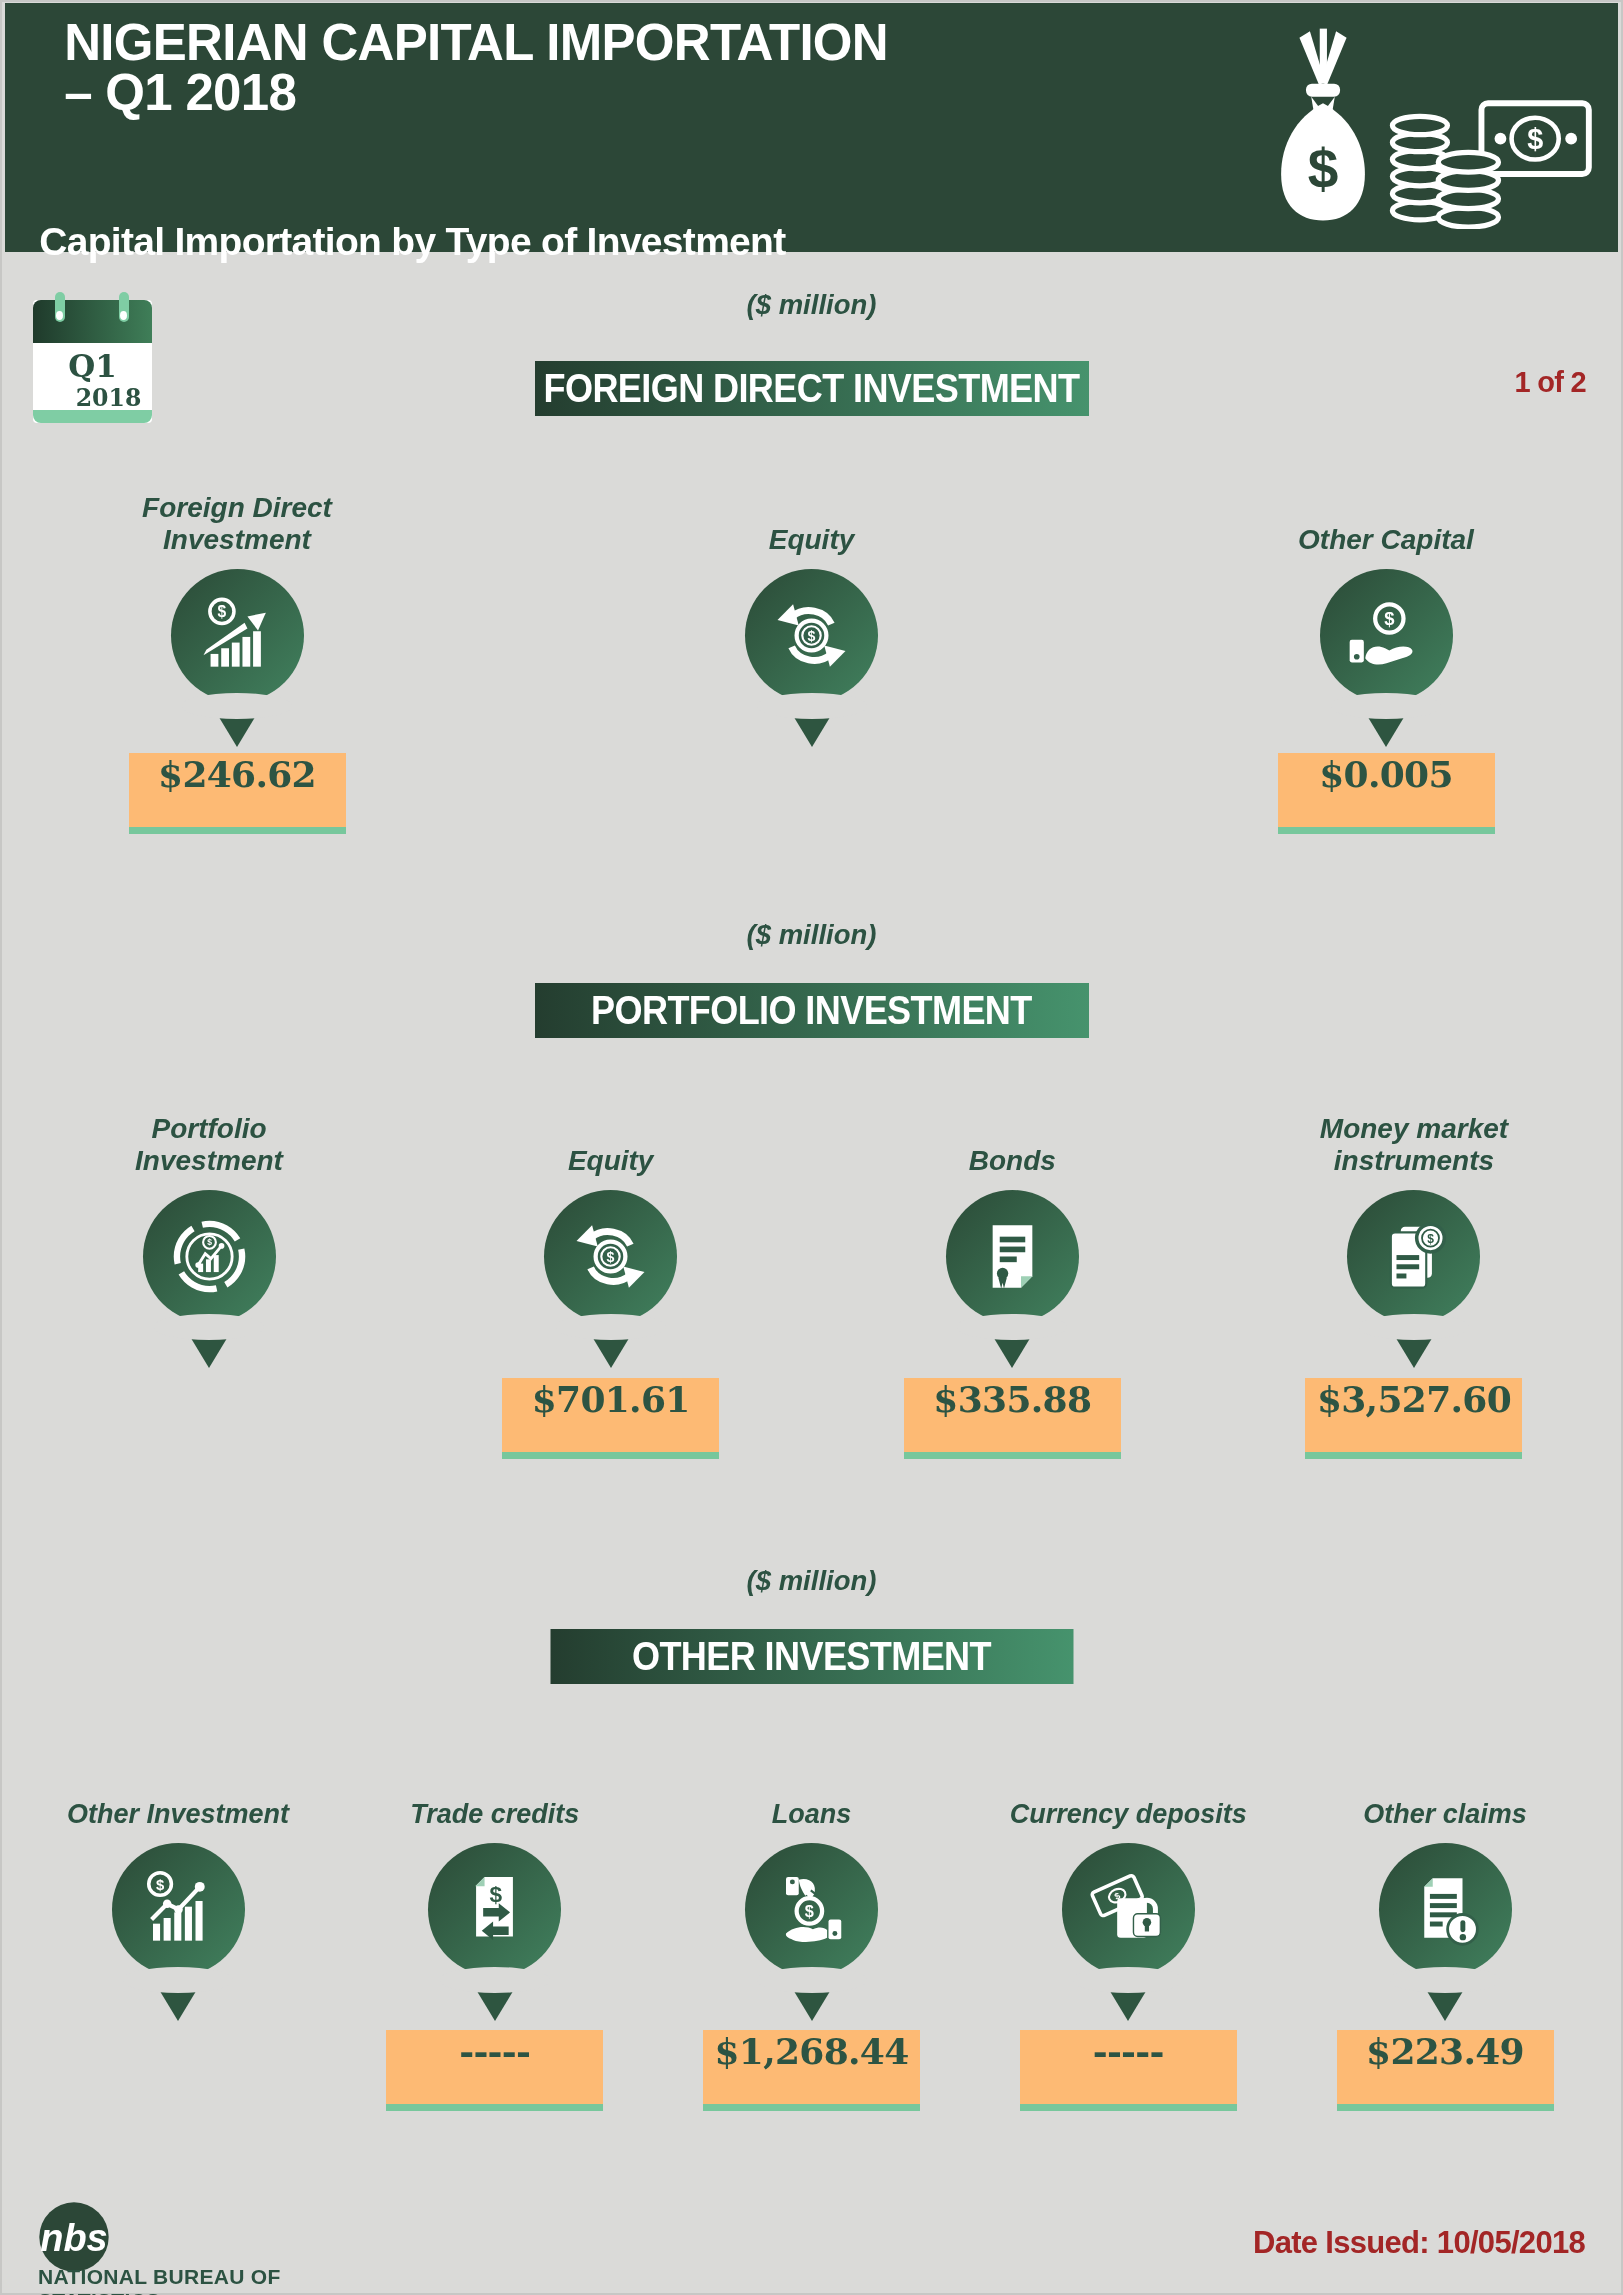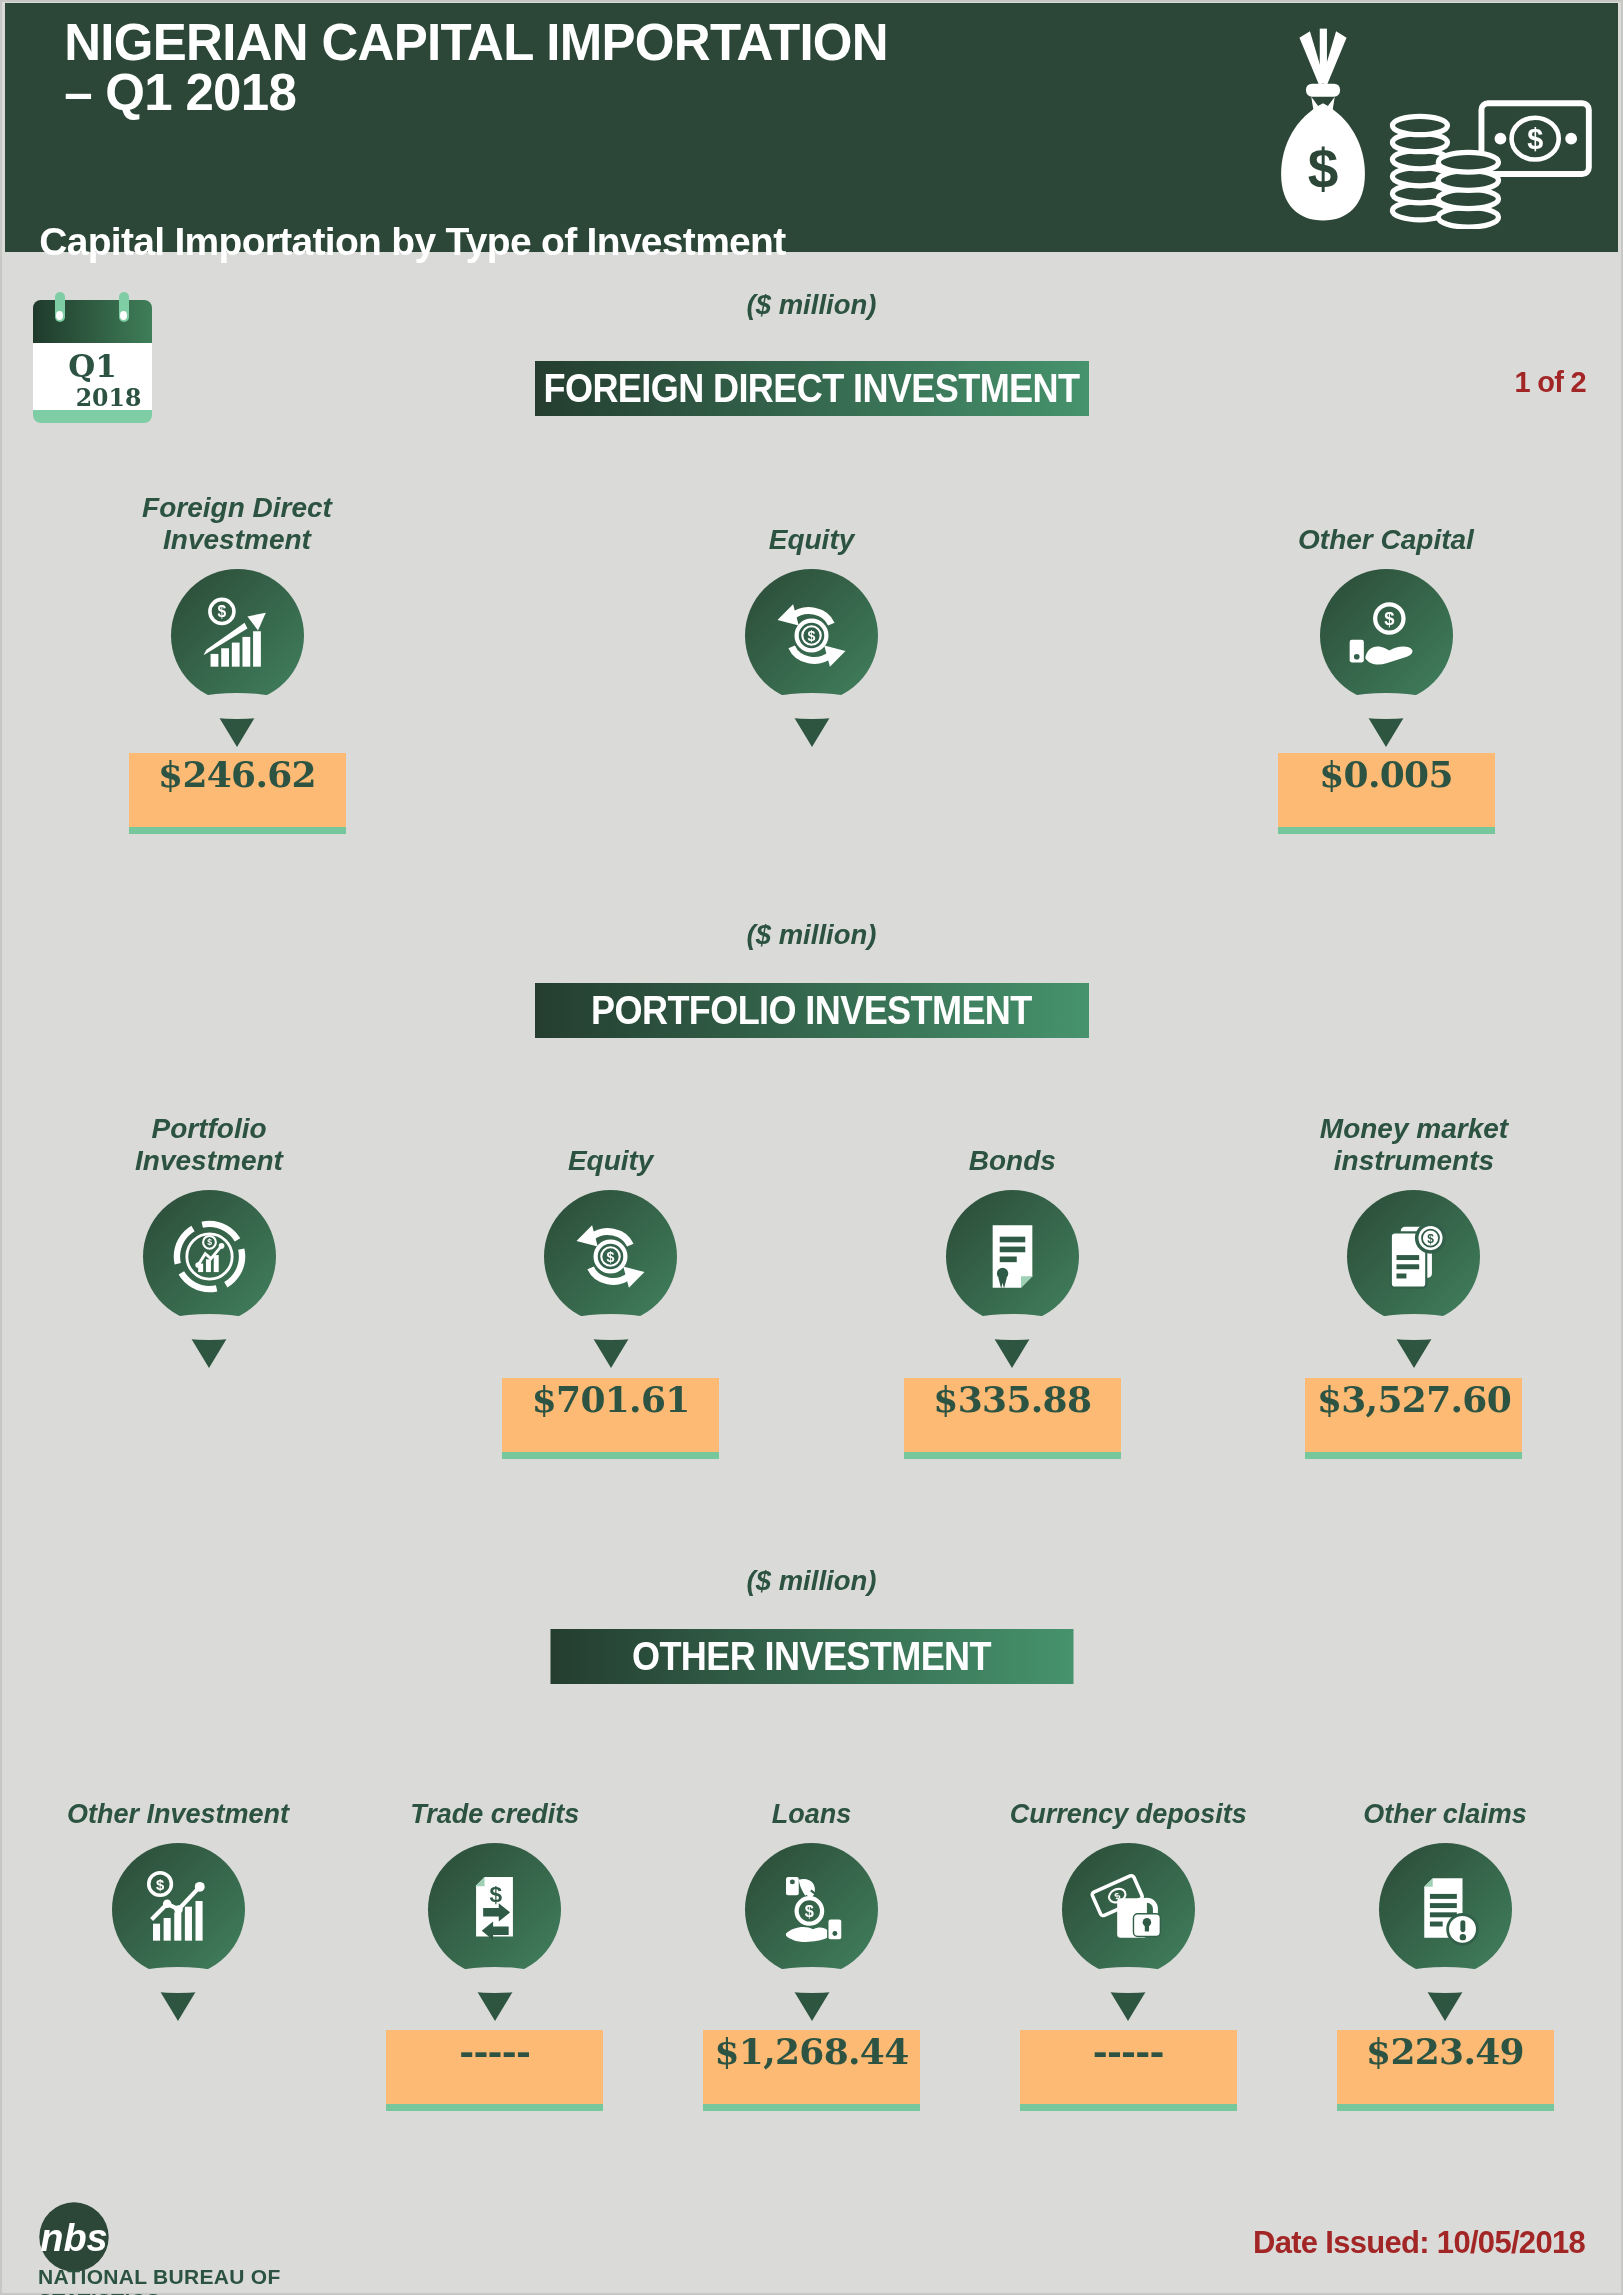--- a/index.html
+++ b/index.html
@@ -33,21 +33,21 @@
     font-size:51px;line-height:50px;font-weight:bold;letter-spacing:-0.7px;margin-left:12px;
   }
   .header-subtitle{
     position:absolute;left:34px;top:173px;
     font-size:39px;font-weight:bold;letter-spacing:-0.7px;margin-top:44px;
   }
   .header-art{position:absolute;right:19.6px;top:23.6px;}
   
   .calendar{
     position:absolute;left:33px;top:300px;width:119px;height:123px;
-    background:#fff;border-radius:13px;
+    background:#fff;border-radius:4px;
   }
   .calendar-top{
     position:absolute;top:0;left:0;right:0;height:43px;
     background:linear-gradient(90deg,#1f3a2b,#3f7e58);
     border-radius:7.9px 7.9px 0 0;
   }
   .calendar-ring{
     position:absolute;top:-7.9px;width:9.8px;height:30px;border-radius:5.2px;
     background:#7fcda4;
   }

